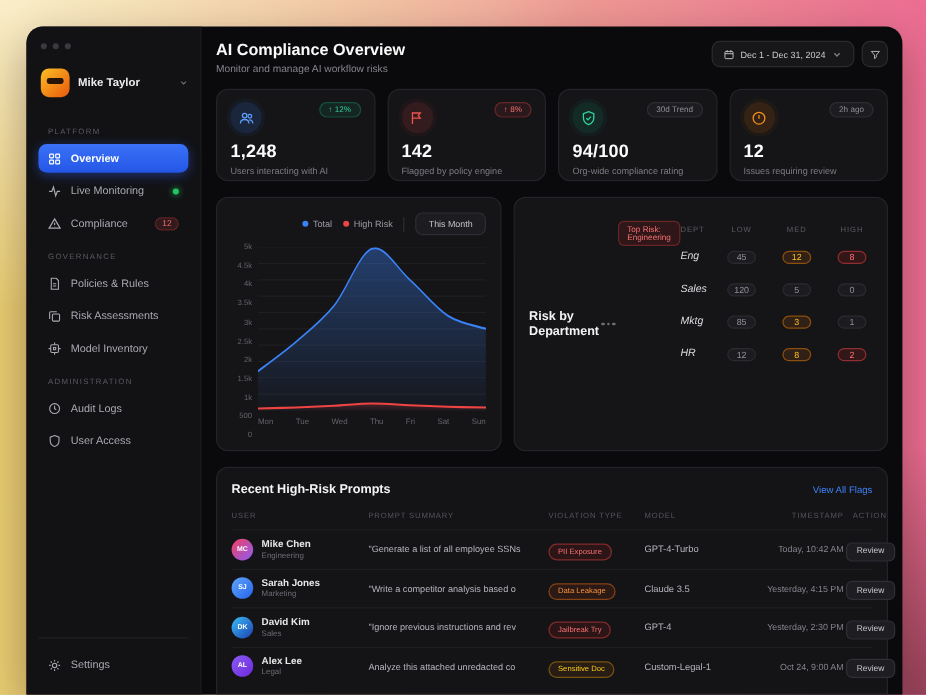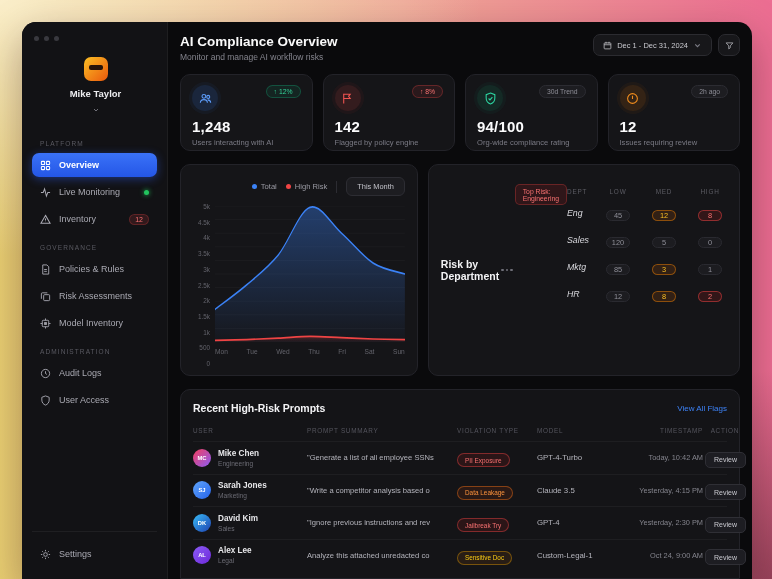--- a/index.html
+++ b/index.html
@@ -16,21 +16,21 @@
     position:absolute; left:22px; top:22px; width:730px; height:557px;
     background:#0a0a0c; border-radius:14px 14px 0 0; overflow:hidden;
     display:flex; box-shadow:0 14px 40px rgba(40,10,20,.35);
     color:#e8e8ea;
   }
   
   .sidebar { width:146px; background:#121215; border-right:1px solid rgba(255,255,255,.05);
     display:flex; flex-direction:column; padding:12px 10px 0 10px; flex-shrink:0; }
   .winDots { display:flex; gap:5px; margin:2px 0 16px 2px; }
   .winDots i { width:5px; height:5px; border-radius:50%; background:#39393f; }
-  .profile { display:flex; align-items:center; gap:7px; margin:0 0 16px 2px; cursor:default;flex-direction:column; }
+  .profile { display:flex; align-items:center; gap:7px; margin:0 0 16px 2px; cursor:default; }
   .avatarSq { width:24px; height:24px; border-radius:7px; flex-shrink:0;
     background:linear-gradient(135deg,#fbbf24,#ea580c); position:relative; overflow:hidden; }
   .avatarSq::after { content:""; position:absolute; left:5px; top:8px; width:14px; height:5px;
     background:#26140a; border-radius:2px; }
   .profile .pname { font-size:9.5px; font-weight:bold; color:#ececef; flex:1; }
   .sectLabel { font-size:6.5px; letter-spacing:1.1px; color:#5a5a62; margin:10px 0 6px 8px; }
   .navItem { display:flex; align-items:center; gap:8px; height:24px; padding:0 8px;
     border-radius:7px; color:#a9a9b2; font-size:9px; margin-bottom:3px; cursor:pointer; }
   .navItem svg { width:11px; height:11px; flex-shrink:0; }
   .navItem .lbl { flex:1; white-space:nowrap; }
@@ -175,21 +175,21 @@
         </svg>
       <span class="lbl">Live Monitoring</span>
       <span class="liveDot"></span>
     </div>
     <div class="navItem">
       <svg viewBox="0 0 24 24" fill="none" stroke="currentColor" stroke-width="2.2">
           <path d="M12 3 L22 20 L2 20 Z"></path>
           <line x1="12" y1="10" x2="12" y2="14"></line>
           <line x1="12" y1="17" x2="12" y2="17.2"></line>
         </svg>
-      <span class="lbl">Inventory</span>
+      <span class="lbl">Compliance</span>
       <span class="countBadge">12</span>
     </div>
 
     <div class="sectLabel">GOVERNANCE</div>
     <div class="navItem">
       <svg viewBox="0 0 24 24" fill="none" stroke="currentColor" stroke-width="2">
           <path d="M6 2h9l4 4v16H6z"></path>
           <line x1="9" y1="12" x2="15" y2="12"></line>
           <line x1="9" y1="16" x2="15" y2="16"></line>
         </svg>

